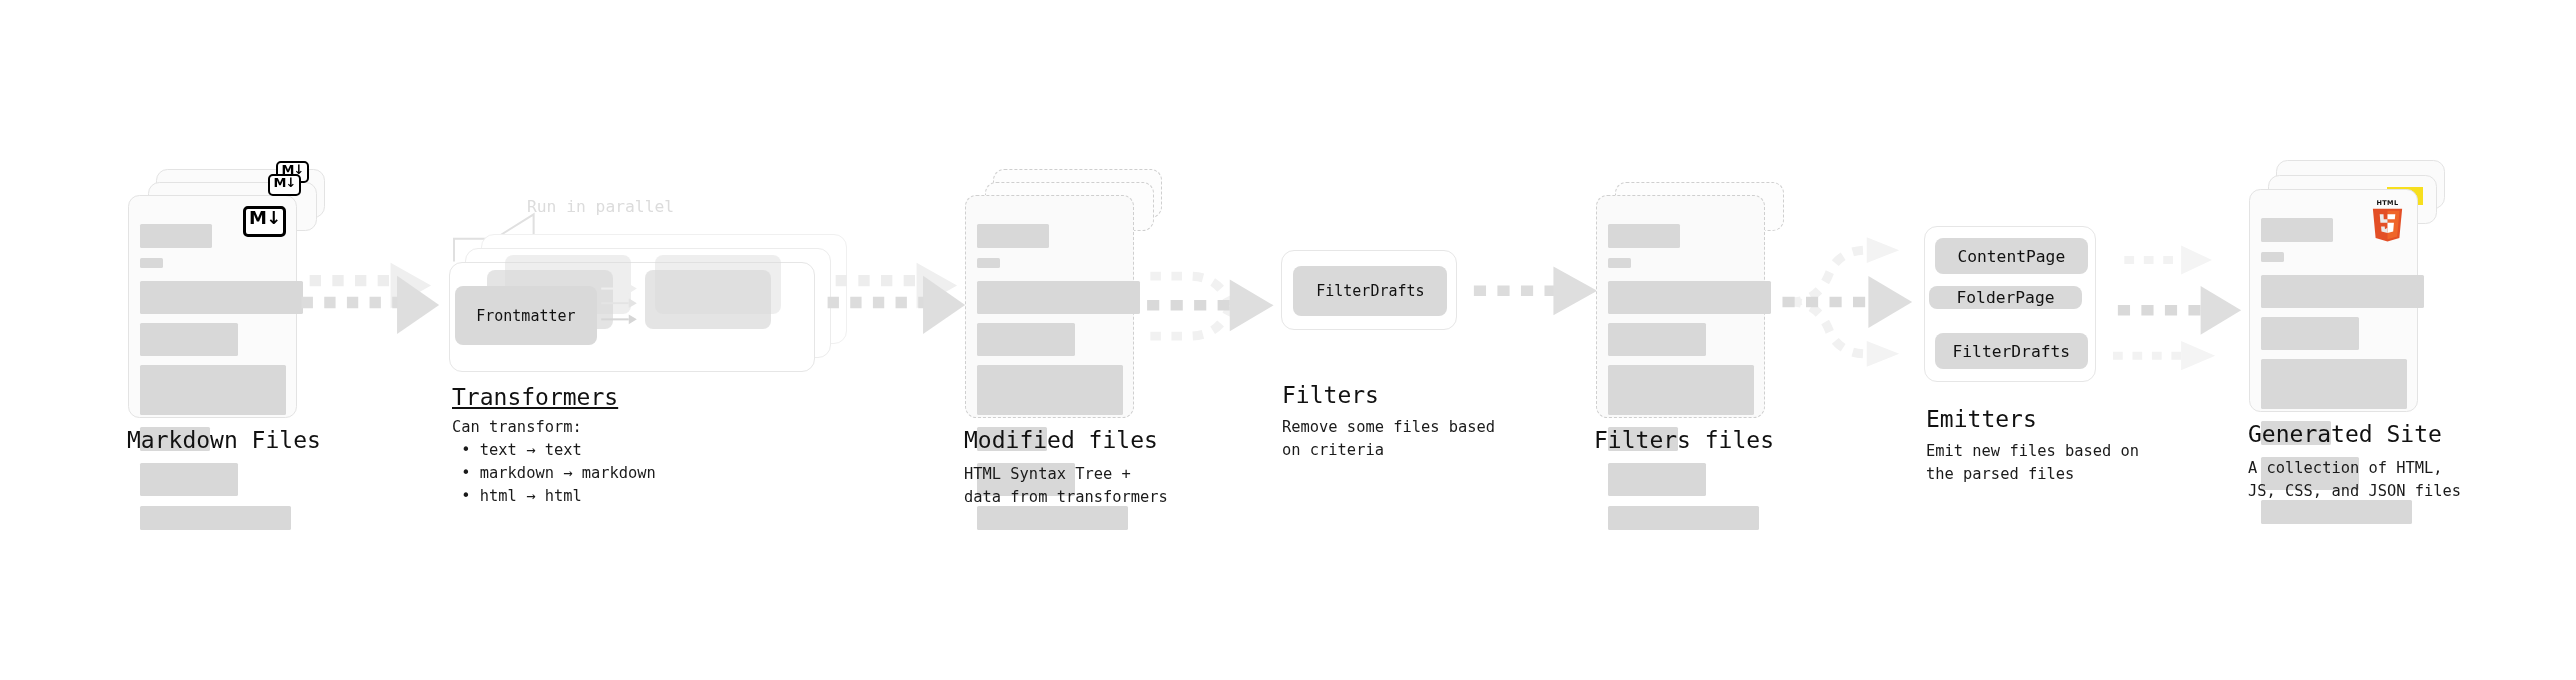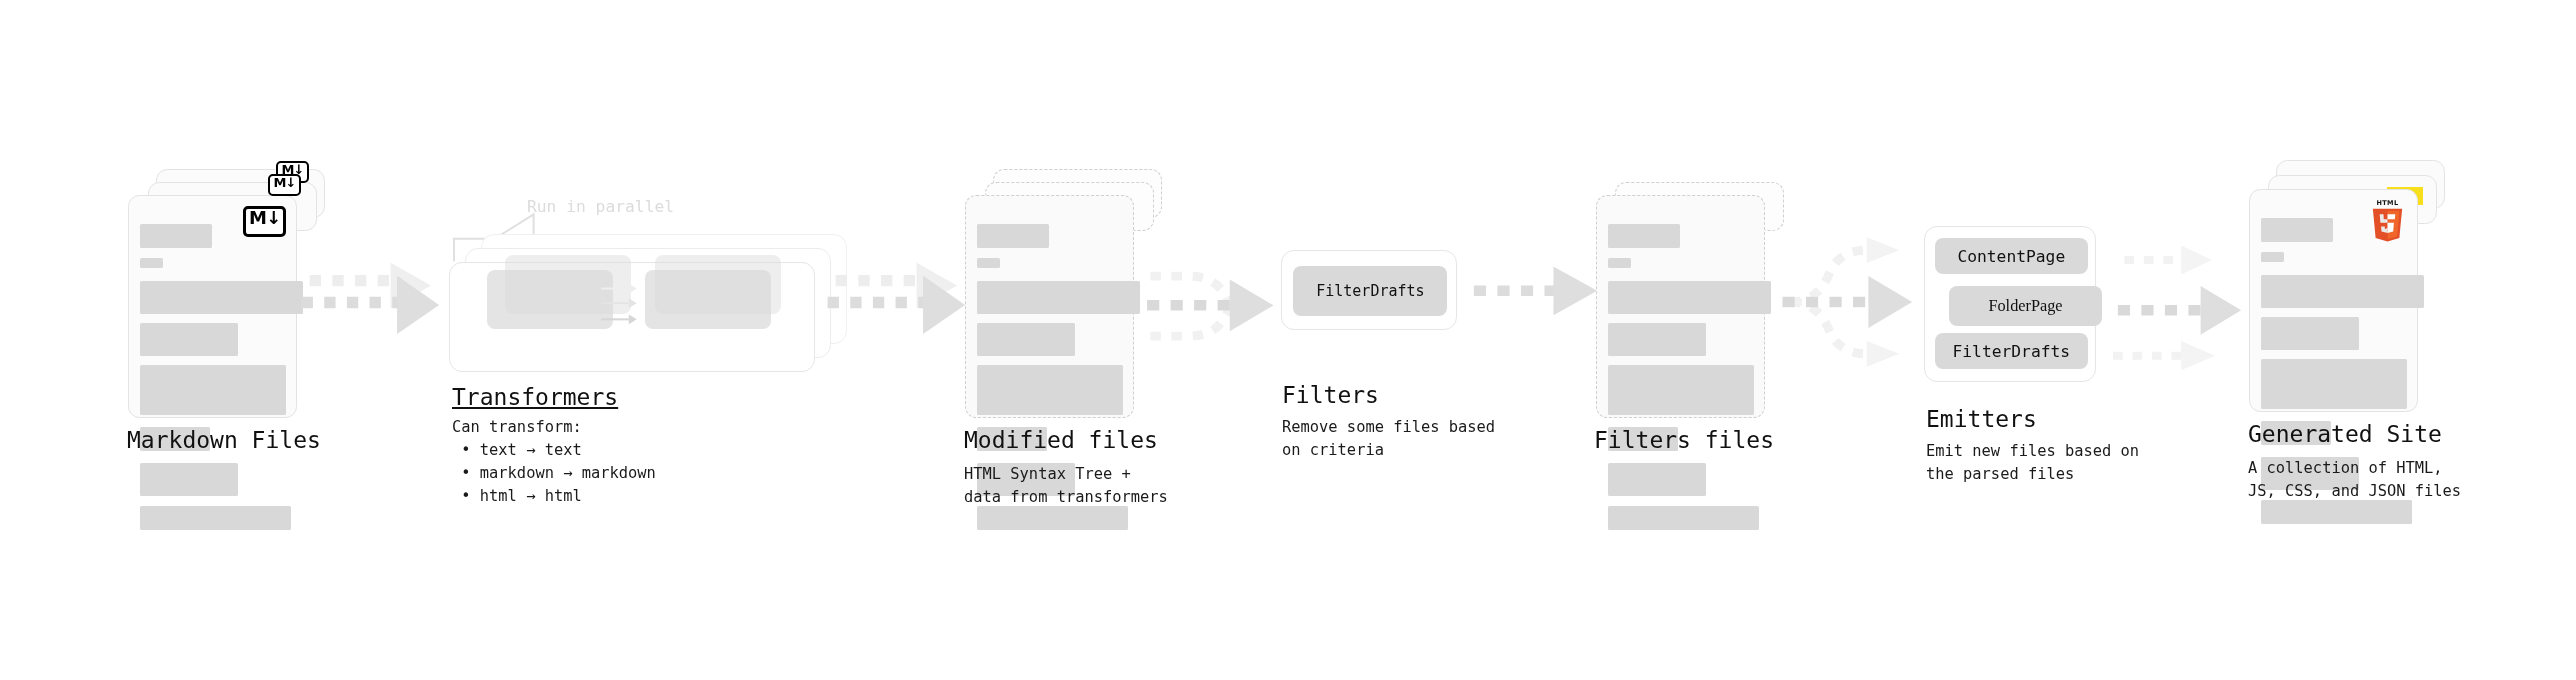--- a/index.html
+++ b/index.html
@@ -165,20 +165,21 @@
 
     <div class="groupbox" style="left:481px; top:234px; width:366px; height:110px; border-color:#f0f0f0;"></div>
     <div class="groupbox" style="left:465px; top:248px; width:366px; height:110px; border-color:#ececec;"></div>
 
     <div class="groupbox" style="left:449px; top:262px; width:366px; height:110px;">
       <div class="chip g1" style="left:55px; top:-8.1px; width:126px; height:59px;"></div>
       <div class="chip g1" style="left:205px; top:-8.1px; width:126px; height:59px;"></div>
       <div class="chip g2" style="left:37px; top:6.5px; width:126px; height:59px;"></div>
       <div class="chip g2" style="left:195px; top:6.5px; width:126px; height:59px;"></div>
 
+      <div class="chip" style="left:4.9px; top:23px; width:142px; height:59px;">Frontmatter</div>
 
       <svg style="left:151px; top:11.4px; width:49px; height:81px;" viewBox="0 0 60 100" width="49" height="81">
         <g fill="none" stroke-width="2.5">
           <line x1="0" y1="18" x2="34" y2="18" stroke="#eeeeee"></line>
           <polygon points="34,12 44,18 34,24" fill="#eeeeee"></polygon>
           <line x1="0" y1="36" x2="34" y2="36" stroke="#e4e4e4"></line>
           <polygon points="34,30 44,36 34,42" fill="#e4e4e4"></polygon>
           <line x1="0" y1="56" x2="34" y2="56" stroke="#d6d6d6"></line>
           <polygon points="34,50 44,56 34,62" fill="#d6d6d6"></polygon>
         </g>
@@ -276,21 +277,21 @@
     <polygon points="112,128 152,144 112,160" fill="#f3f3f3"></polygon>
     <g fill="none" stroke="#d9d9d9" stroke-width="13" stroke-dasharray="15 14">
       <line x1="8" y1="80" x2="116" y2="80"></line>
     </g>
     <polygon points="114,48 168,80 114,112" fill="#dedede"></polygon>
   </svg>
 
   <div>
     <div class="groupbox" style="left:1924px; top:226px; width:172px; height:156px;">
       <div class="chip" style="left:9.8px; top:11.4px; width:153px; height:36px; font-size:16.3px;">ContentPage</div>
-      <div class="chip" style="left:24px; top:59px; width:153px; height:40px; font-size:16.3px;font-family:Liberation Serif, serif;">FolderPage</div>
+      <div class="chip" style="left:4px; top:59px; width:153px; height:23px; font-size:16.3px;">FolderPage</div>
       <div class="chip" style="left:9.8px; top:106px; width:153px; height:36px; font-size:16.3px;">FilterDrafts</div>
     </div>
     <div class="title" style="left:1926px; top:406px;">Emitters</div>
     <div class="subtitle" style="left:1926px; top:440px;">Emit new files based on
 the parsed files</div>
   </div>
 
   <svg style="left:2113px; top:234px; width:146px; height:138px;" viewBox="0 0 180 170" width="146" height="138">
     <g stroke="#f2f2f2" stroke-width="10" stroke-dasharray="12 12" fill="none">
       <line x1="14" y1="32" x2="84" y2="32"></line>

